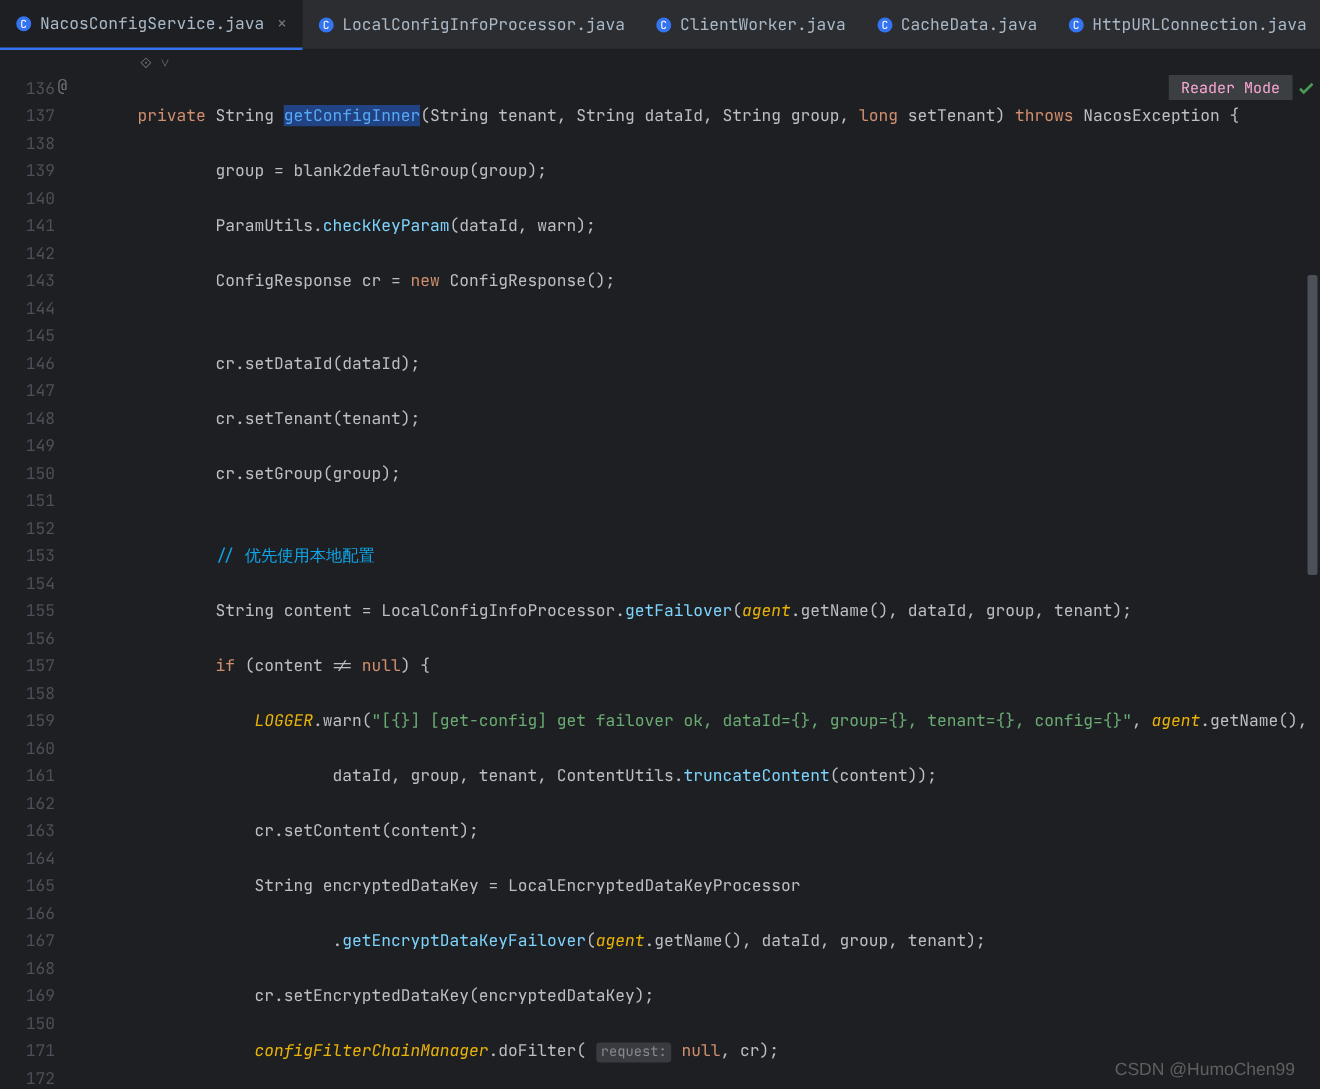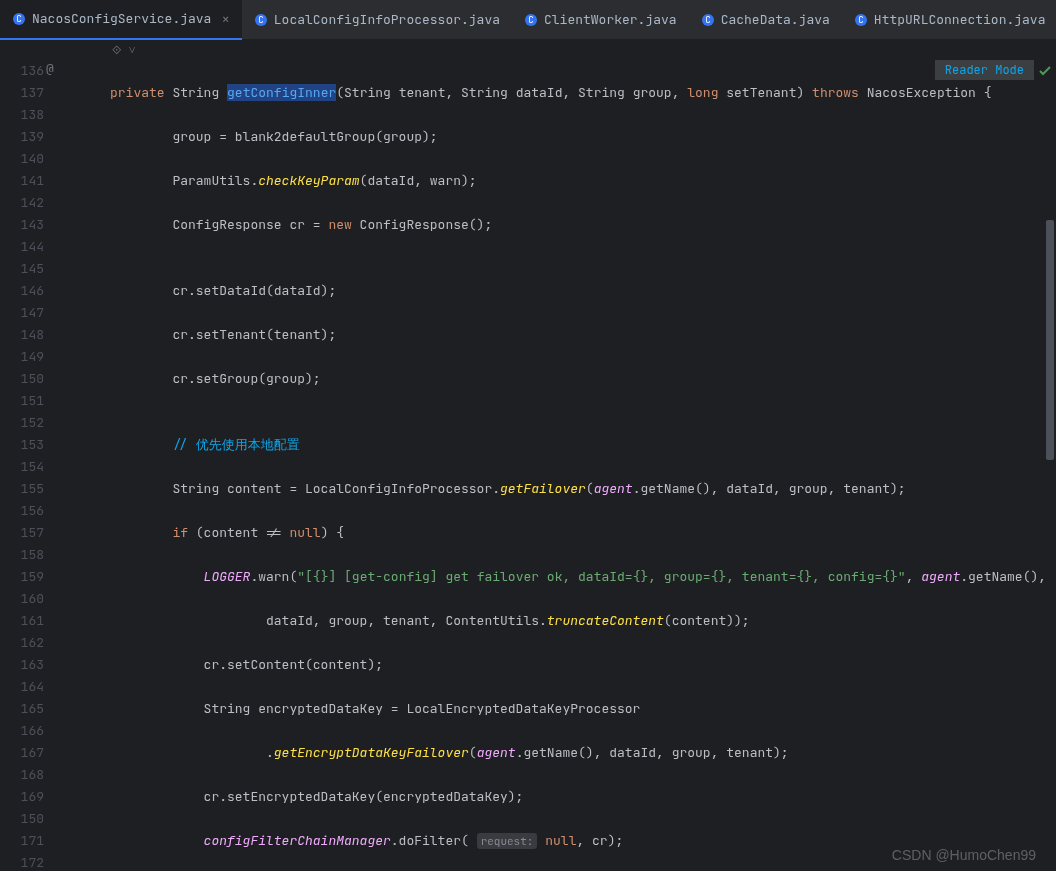--- a/index.html
+++ b/index.html
@@ -85,21 +85,21 @@
       padding-left: 0;
       line-height: 22px;
       overflow: hidden;
     }
     .gutter .line-num { line-height: 22px; height: 22px; }
     .reader-mode {
       position: absolute;
       right: 22px;
       top: 0;
       background: #3c3f41;
-      color: #0ea5e9;
+      color: #f9a8d4;
       padding: 2px 10px;
       font-size: 12px;
       z-index: 10;
     }
     .check-icon {
       position: absolute;
       right: 4px;
       top: 4px;
       color: #499c54;
       z-index: 10;
@@ -125,26 +125,26 @@
       bottom: 8px;
       color: #8a8a8a;
       font-size: 14px;
       opacity: 0.6;
       font-family: sans-serif;
       margin-left: 16px;
     }
     
     .kw { color: #cf8e6d; }
     .str { color: #6aab73; }
-    .fld { color: #f0abfc; font-style: italic; }
+    .fld { color: #eab308; font-style: italic; }
     .cm { color: #0ea5e9; }
     .mth { color: #56a8f5; }
     .hl { background: #214283; }
     .param-hint { background: #393b40; color: #868a91; padding: 1px 4px; border-radius: 3px; font-size: 11px; margin-top: 44px;}
-    .static-i { font-style: italic; color: #fde047;}
+    .static-i { color: #7dd3fc;}
   </style>
 </head>
 <body>
 
 <div class="tabs-bar">
   <div class="tab active">
     <span class="tab-icon">
         <svg width="14" height="14">
           <circle cx="7" cy="7" r="6" fill="#3574f0"></circle>
           <text x="7" y="10" font-size="9" text-anchor="middle" fill="#fff">C</text>

